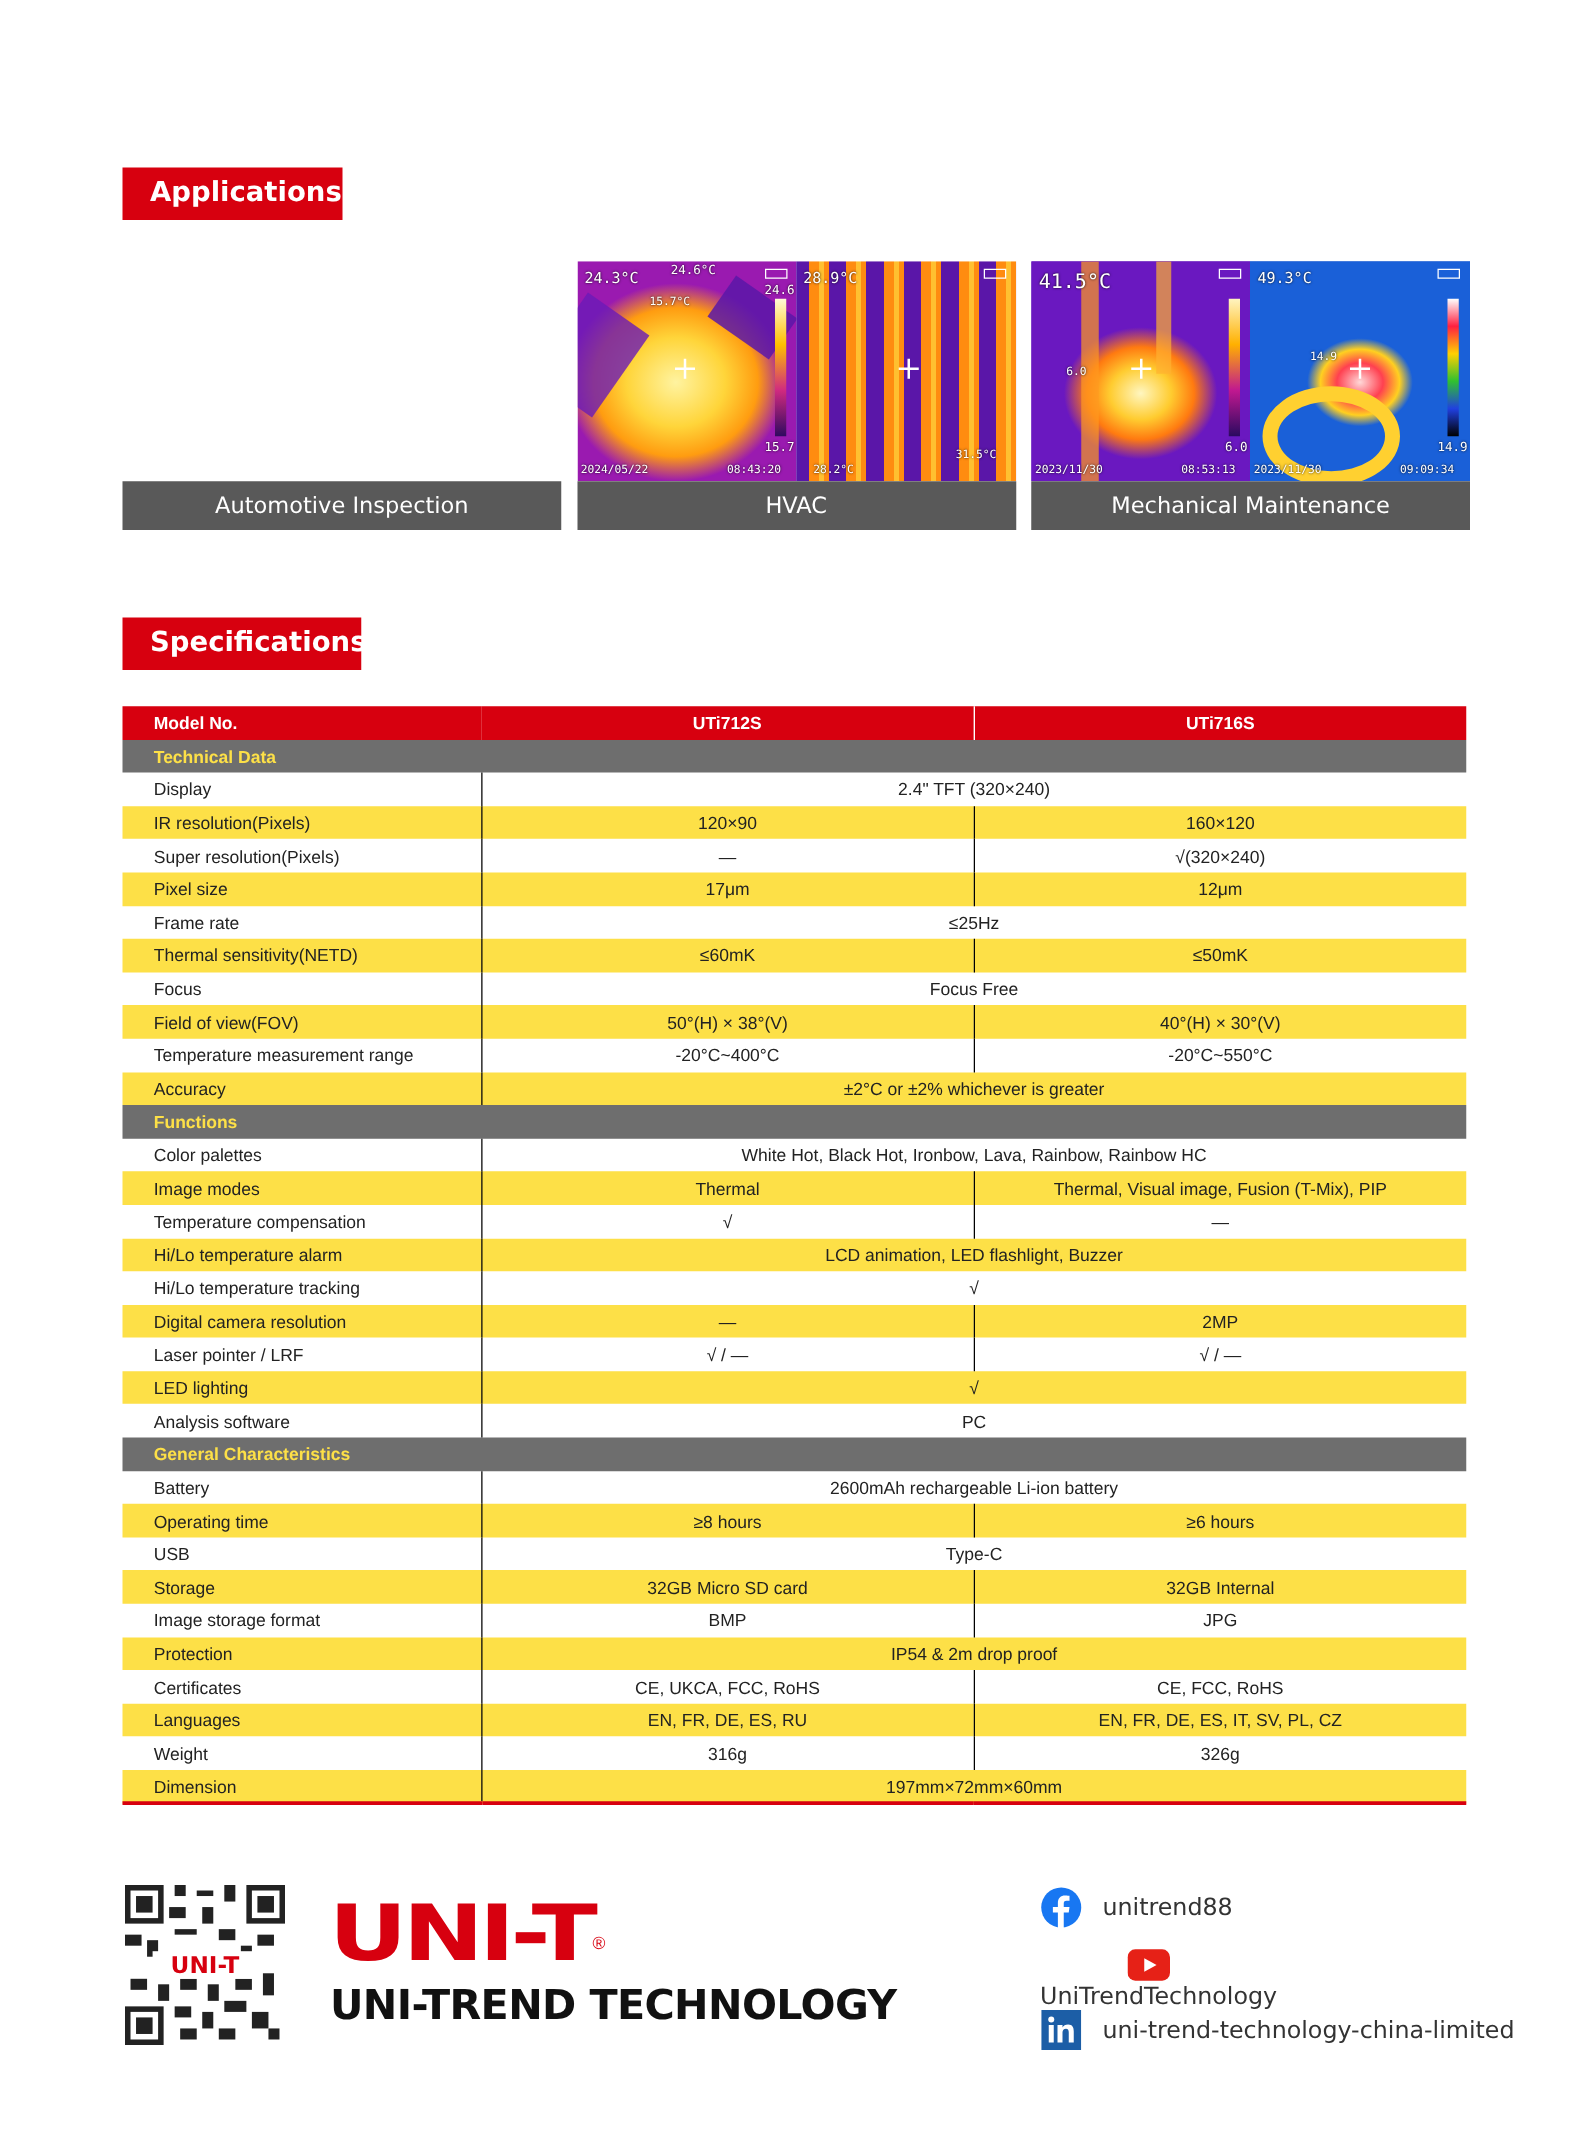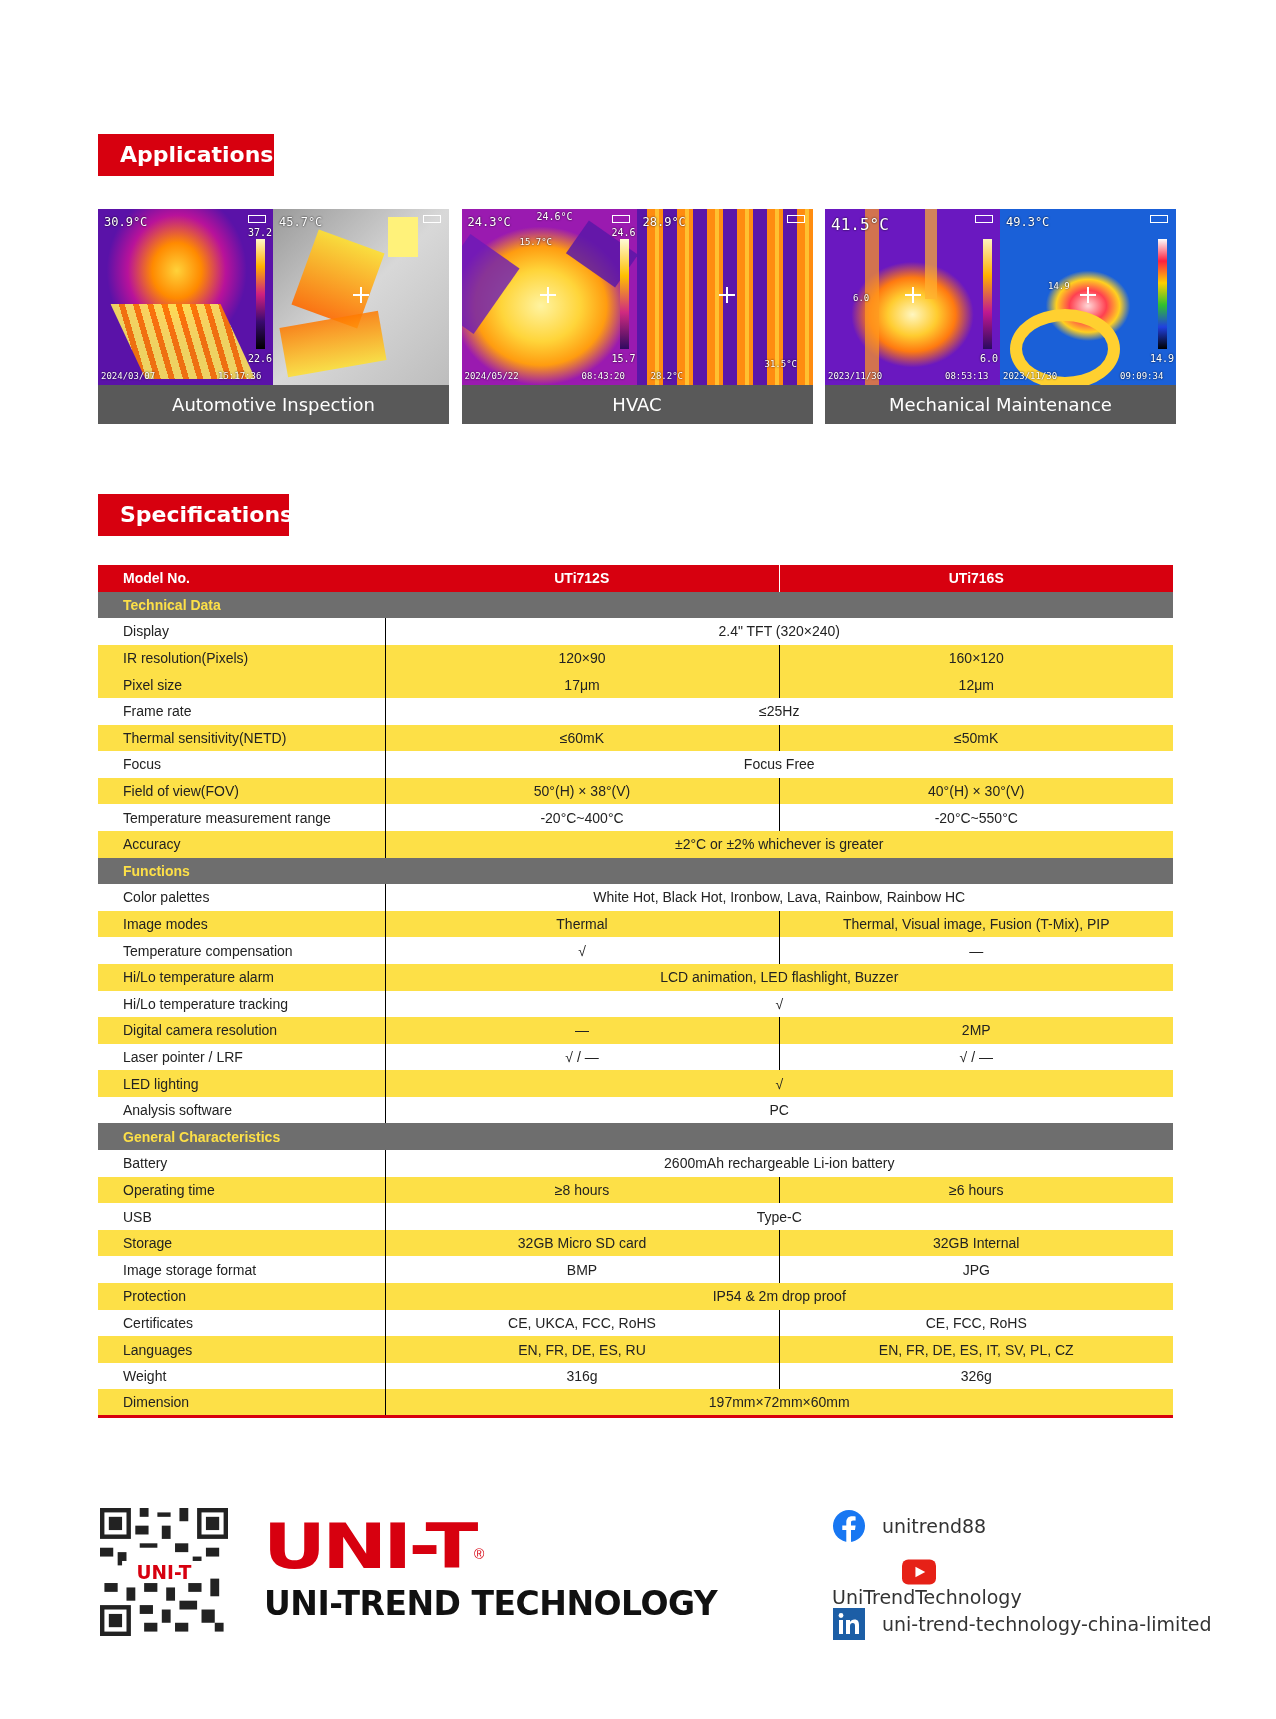--- a/index.html
+++ b/index.html
@@ -60,40 +60,20 @@
   .social .txt { font-size: 19px; color: #333; font-family: "DejaVu Sans", sans-serif; }
 </style>
 </head>
 <body>
 
 <div id="tag-apps" class="section-tag">Applications</div>
 
 <div class="app-cards">
 
   <div class="app-card">
-    <div class="thermal">
-      <div class="pane" style="width:175px;background:radial-gradient(ellipse 40% 45% at 45% 35%,#ffd23a 0%,#ff8a00 35%,#b8129a 70%,#5a12a8 100%),#4a10a0;">
-        <div style="position:absolute;left:30px;top:95px;width:110px;height:75px;transform:skewX(25deg);background:repeating-linear-gradient(100deg,#ffe75a 0 8px,#ff7a00 8px 14px);opacity:.9;"></div>
-        <span class="lbl" style="left:6px;top:6px;font-size:12px;">30.9°C</span>
-        <span class="battery" style="left:150px;top:6px;"></span>
-        <span class="lbl" style="left:150px;top:18px;">37.2</span>
-        <div class="scale" style="left:158px;top:30px;height:110px;background:linear-gradient(#fff8c8,#ffb000,#d02080,#3a0a70,#000);"></div>
-        <span class="lbl" style="left:150px;top:144px;">22.6</span>
-        <span class="lbl" style="left:3px;top:162px;font-size:9px;">2024/03/07</span>
-        <span class="lbl" style="left:120px;top:162px;font-size:9px;">15:17:36</span>
-      </div>
-      <div class="pane" style="width:176px;background:linear-gradient(135deg,#9a9a9a,#d8d8d8 50%,#bdbdbd);">
-        <div style="position:absolute;left:30px;top:30px;width:70px;height:80px;background:linear-gradient(#ffe030,#ff6a00);transform:rotate(20deg);opacity:.9;"></div>
-        <div style="position:absolute;left:10px;top:110px;width:100px;height:50px;background:linear-gradient(#ff7a00,#ffe030);transform:rotate(-10deg);opacity:.85;"></div>
-        <div style="position:absolute;left:115px;top:8px;width:30px;height:40px;background:#fff27a;"></div>
-        <span class="lbl" style="left:6px;top:6px;font-size:12px;">45.7°C</span>
-        <span class="battery" style="left:150px;top:6px;"></span>
-        <div class="crosshair" style="left:80px;top:78px;"></div>
-      </div>
-    </div>
     <div class="app-caption">Automotive Inspection</div>
   </div>
 
   <div class="app-card">
     <div class="thermal">
       <div class="pane" style="width:175px;background:radial-gradient(ellipse 50% 45% at 45% 55%,#fff3a0 0%,#ffd53a 45%,#ff9c10 75%,#9a1ab0 100%);text-align:right;">
         <div style="position:absolute;left:-20px;top:35px;width:60px;height:80px;background:#6a1ab8;transform:rotate(35deg);opacity:.8;"></div>
         <div style="position:absolute;left:110px;top:25px;width:60px;height:40px;background:#5a18a8;transform:rotate(35deg);opacity:.85;"></div>
         <span class="lbl" style="left:6px;top:6px;font-size:12px;">24.3°C</span>
         <span class="lbl" style="left:75px;top:2px;">24.6°C</span>
@@ -162,20 +142,25 @@
         <td colspan="3">Technical Data</td>
       </tr>
       <tr class="row">
         <td class="c0">Display</td>
         <td class="v" colspan="2">2.4" TFT (320×240)</td>
       </tr>
       <tr class="row shade">
         <td class="c0">IR resolution(Pixels)</td>
         <td class="v v1">120×90</td>
         <td class="v v2">160×120</td>
+      </tr>
+      <tr class="row">
+        <td class="c0">Super resolution(Pixels)</td>
+        <td class="v v1">—</td>
+        <td class="v v2">√(320×240)</td>
       </tr>
       <tr class="row shade">
         <td class="c0">Pixel size</td>
         <td class="v v1">17μm</td>
         <td class="v v2">12μm</td>
       </tr>
       <tr class="row">
         <td class="c0">Frame rate</td>
         <td class="v" colspan="2">≤25Hz</td>
       </tr>

